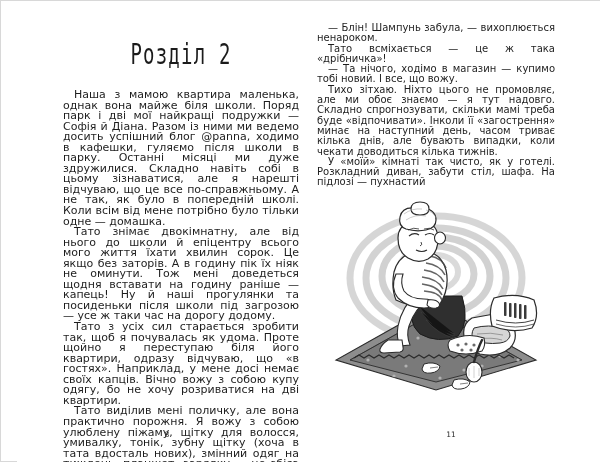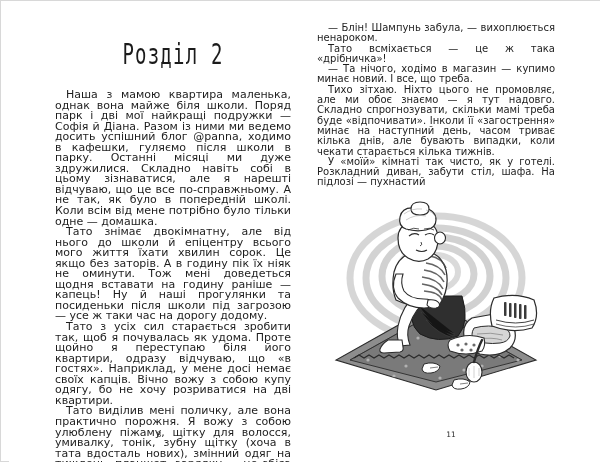--- a/index.html
+++ b/index.html
@@ -22,21 +22,21 @@
     border: 1px solid #d8d8d8;
   }
   .page {
     position: absolute;
     top: 0;
     height: 462px;
     box-sizing: border-box;
     background: #ffffff;
   }
   .page-left {
-    left: 8px;
+    left: 16px;
     width: 300px;
     padding: 22px 18px 19px 46px;
   }
   .page-right {
     left: 300px;
     width: 300px;
     padding: 22px 46px 10px 16px;
   }
   .chapter-title {
     font-family: "DejaVu Sans Mono", monospace;
@@ -103,22 +103,22 @@
       <p>Тато виділив мені поличку, але вона практично порожня. Я вожу з собою улюблену піжаму, щітку для волосся, умивалку, тонік, зубну щітку (хоча в тата вдосталь нових), змінний одяг на тиждень, планшет, зарядку — це збіса багато! У мене в телефоні список, щоб нічого не забути, і все одно:</p>
     </div>
 
     <div class="folio">8</div>
   </div>
 
   <div class="page page-right">
     <div class="textcol">
       <p>— Блін! Шампунь забула, — вихоплюється ненароком.</p>
       <p>Тато всміхається — це ж така «дрібничка»!</p>
-      <p>— Та нічого, ходімо в магазин — купимо минає новий. І все, що треба.</p>
-      <p>Тихо зітхаю. Ніхто цього не промовляє, але ми обоє знаємо — я тут надовго. Складно спрогнозувати, скільки мамі треба буде «відпочивати». Інколи її «загострення» минає на наступний день, часом триває кілька днів, але бувають випадки, коли чекати старається кілька тижнів.</p>
+      <p>— Та нічого, ходімо в магазин — купимо тобі новий. І все, що вожу.</p>
+      <p>Тихо зітхаю. Ніхто цього не промовляє, але ми обоє знаємо — я тут надовго. Складно спрогнозувати, скільки мамі треба буде «відпочивати». Інколи її «загострення» минає на наступний день, часом триває кілька днів, але бувають випадки, коли чекати доводиться кілька тижнів.</p>
       <p>У «моїй» кімнаті так чисто, як у готелі. Розкладний диван, забути стіл, шафа. На підлозі — пухнастий</p>
     </div>
 
     <div class="illo-wrap">
       <svg class="illo" width="228" height="196" viewBox="0 0 228 196" xmlns="http://www.w3.org/2000/svg">
 
         <defs>
           <clipPath id="rugclip">
             <path d="M114 104 L214 160 L114 190 L14 160 Z"></path>
           </clipPath>

